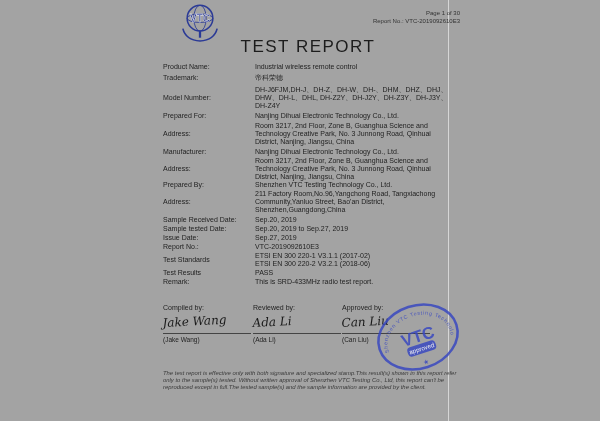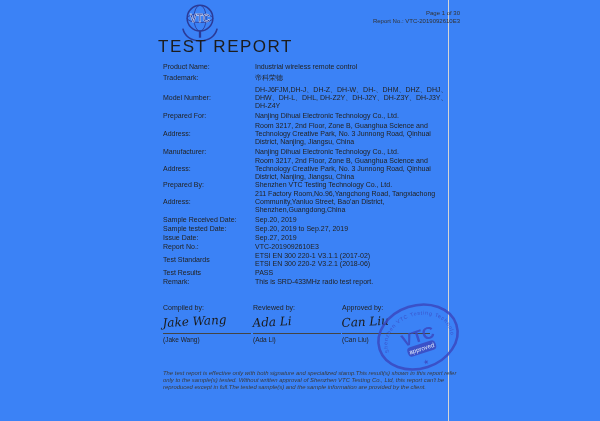--- a/index.html
+++ b/index.html
@@ -1,23 +1,23 @@
 <!DOCTYPE html>
 <html><head>
 <meta charset="utf-8">
 <style>
   html,body{margin:0;padding:0;background:#ffffff;}
   .page{
-    position:relative;width:600px;height:421px;background:#3b82f6;overflow:hidden;
+    position:relative;width:600px;height:421px;background:#a3a3a3;overflow:hidden;
     font-family:"Liberation Sans", sans-serif;color:#222;
   }
   .edge-line{position:absolute;left:448px;top:0;width:1px;height:421px;background:#d6d6d6;}
   .logo{position:absolute;left:177px;top:2px;width:46px;height:40px;}
   .hdr-right{position:absolute;right:140px;top:10px;text-align:right;font-size:6px;line-height:7.5px;color:#333;}
-  .title{position:absolute;left:158px;top:37px;width:300px;
+  .title{position:absolute;left:158px;top:37px;width:300px;text-align:center;
          font-size:17px;letter-spacing:1.5px;color:#1c1c1c;}
   .row{position:absolute;left:163px;width:292px;font-size:7px;line-height:8px;}
   .row .lbl{position:absolute;left:0;top:0;width:90px;color:#222;}
   .row .val{position:absolute;left:92px;top:0;width:200px;color:#222;}
   .row.m3 .lbl{top:8px;}
   .row.m2 .lbl{top:4px;}
   .sig{position:absolute;width:88px;font-size:7px;}
   .sig .script{height:19px;display:flex;align-items:flex-end;padding-bottom:2px;
     font-family:"DejaVu Serif", serif;font-style:italic;font-size:12px;color:#1a1a1a;
     transform:rotate(-3deg);transform-origin:left bottom;}

